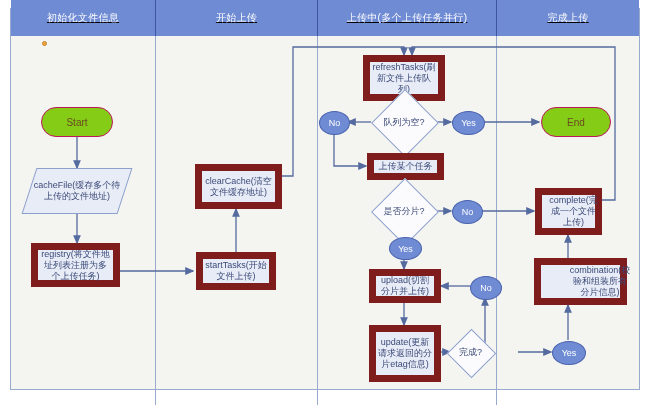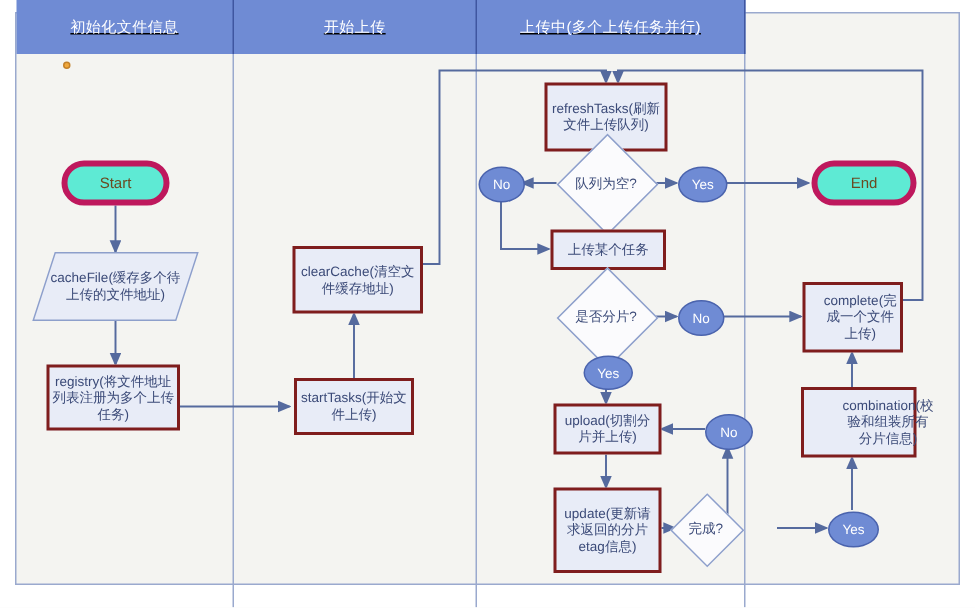--- a/index.html
+++ b/index.html
@@ -11,23 +11,23 @@
              border-right:1px solid #3f56a0;box-sizing:border-box;
              display:flex;align-items:center;justify-content:center;text-decoration:underline;}
   .lane-head.last{border-right:none;}
   .lane-head span{color:#ffffff;font-size:10px;letter-spacing:.3px;white-space:nowrap;}
   .lane-body{position:absolute;top:36px;bottom:0;border-right:1px solid #9aa9ce;
              box-sizing:border-box;}
   .lane-body.last{border-right:none;}
   svg.wires{position:absolute;left:0;top:0;width:650px;height:405px;overflow:visible;}
   .node{position:absolute;box-sizing:border-box;display:flex;align-items:center;
         justify-content:center;text-align:center;}
-  .proc{background:#e8ecf7;border:2px solid #7f1d1d;color:#3b4a78;
+  .proc{background:#e8ecf7;border:7px solid #7f1d1d;color:#3b4a78;
         font-size:9px;line-height:11px;padding:2px;}
-  .term{background:#5eead4;border:4px solid #be185d;border-radius:16px;
+  .term{background:#84cc16;border:1px solid #be185d;border-radius:16px;
         color:#6b4a22;font-size:10px;}
   .para{background:#e8ecf7;border:1px solid #8d9fcb;color:#3b4a78;font-size:9px;
         line-height:11px;padding:2px;transform:skewX(-18deg);}
   .para > span{display:block;transform:skewX(18deg);}
   .diamond-wrap{position:absolute;text-align:center;}
   .diamond{position:absolute;left:0;top:0;width:100%;height:100%;
            background:#fbfbfd;border:1px solid #8d9fcb;
            transform:rotate(45deg);}
   .diamond-txt{position:absolute;left:0;top:0;width:100%;height:100%;
                display:flex;align-items:center;justify-content:center;
@@ -46,20 +46,23 @@
 
   <div class="lane-head" style="left:11px;width:145px;">
     <span>初始化文件信息</span>
   </div>
   <div class="lane-head" style="left:156px;width:162px;">
     <span>开始上传</span>
   </div>
   <div class="lane-head" style="left:318px;width:179px;">
     <span>上传中(多个上传任务并行)</span>
   </div>
+  <div class="lane-head last" style="left:497px;width:142px;">
+    <span>完成上传</span>
+  </div>
 
   <div class="lane-body" style="left:11px;width:145px;"></div>
   <div class="lane-body" style="left:156px;width:162px;"></div>
   <div class="lane-body" style="left:318px;width:179px;"></div>
   <div class="lane-body last" style="left:497px;width:142px;"></div>
 
   <div class="dot" style="left:42px;top:41px;"></div>
 
   <svg class="wires">
     <defs>
@@ -190,16 +193,16 @@
     <div class="diamond-txt">完成?</div>
   </div>
 
   <div class="pill" style="left:470px;top:276px;width:30px;height:22px;">
     <span>No</span>
   </div>
   <div class="pill" style="left:552px;top:341px;width:32px;height:22px;">
     <span>Yes</span>
   </div>
 
-  <div class="node proc" style="left:534px;top:258px;width:77px;height:47px;padding-left:41px;">
+  <div class="node proc" style="left:534px;top:258px;width:93px;height:47px;padding-left:41px;">
     <span>combination(校验和组装所有分片信息)</span>
   </div>
 </div>
 
 </body></html>

